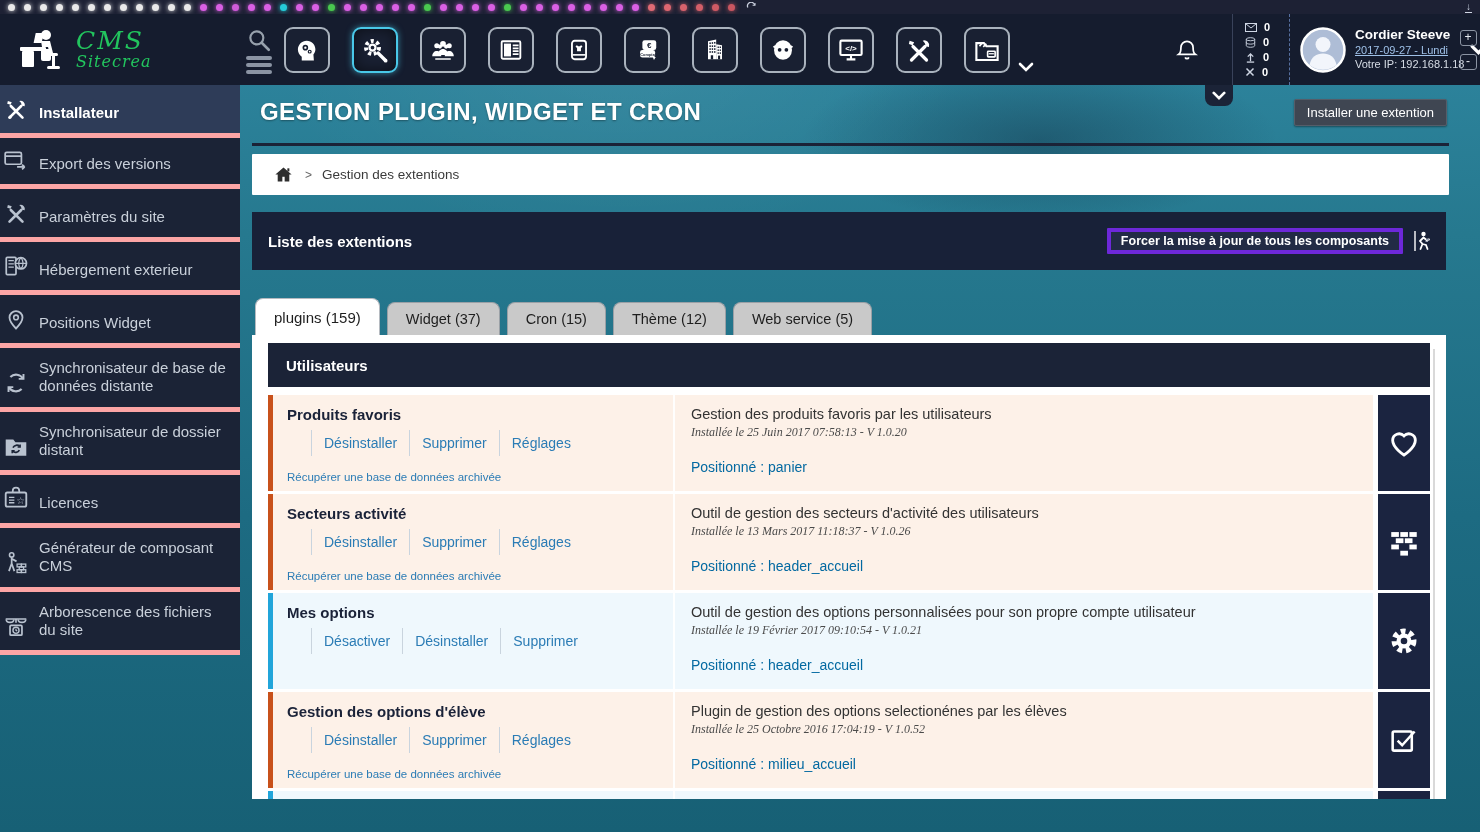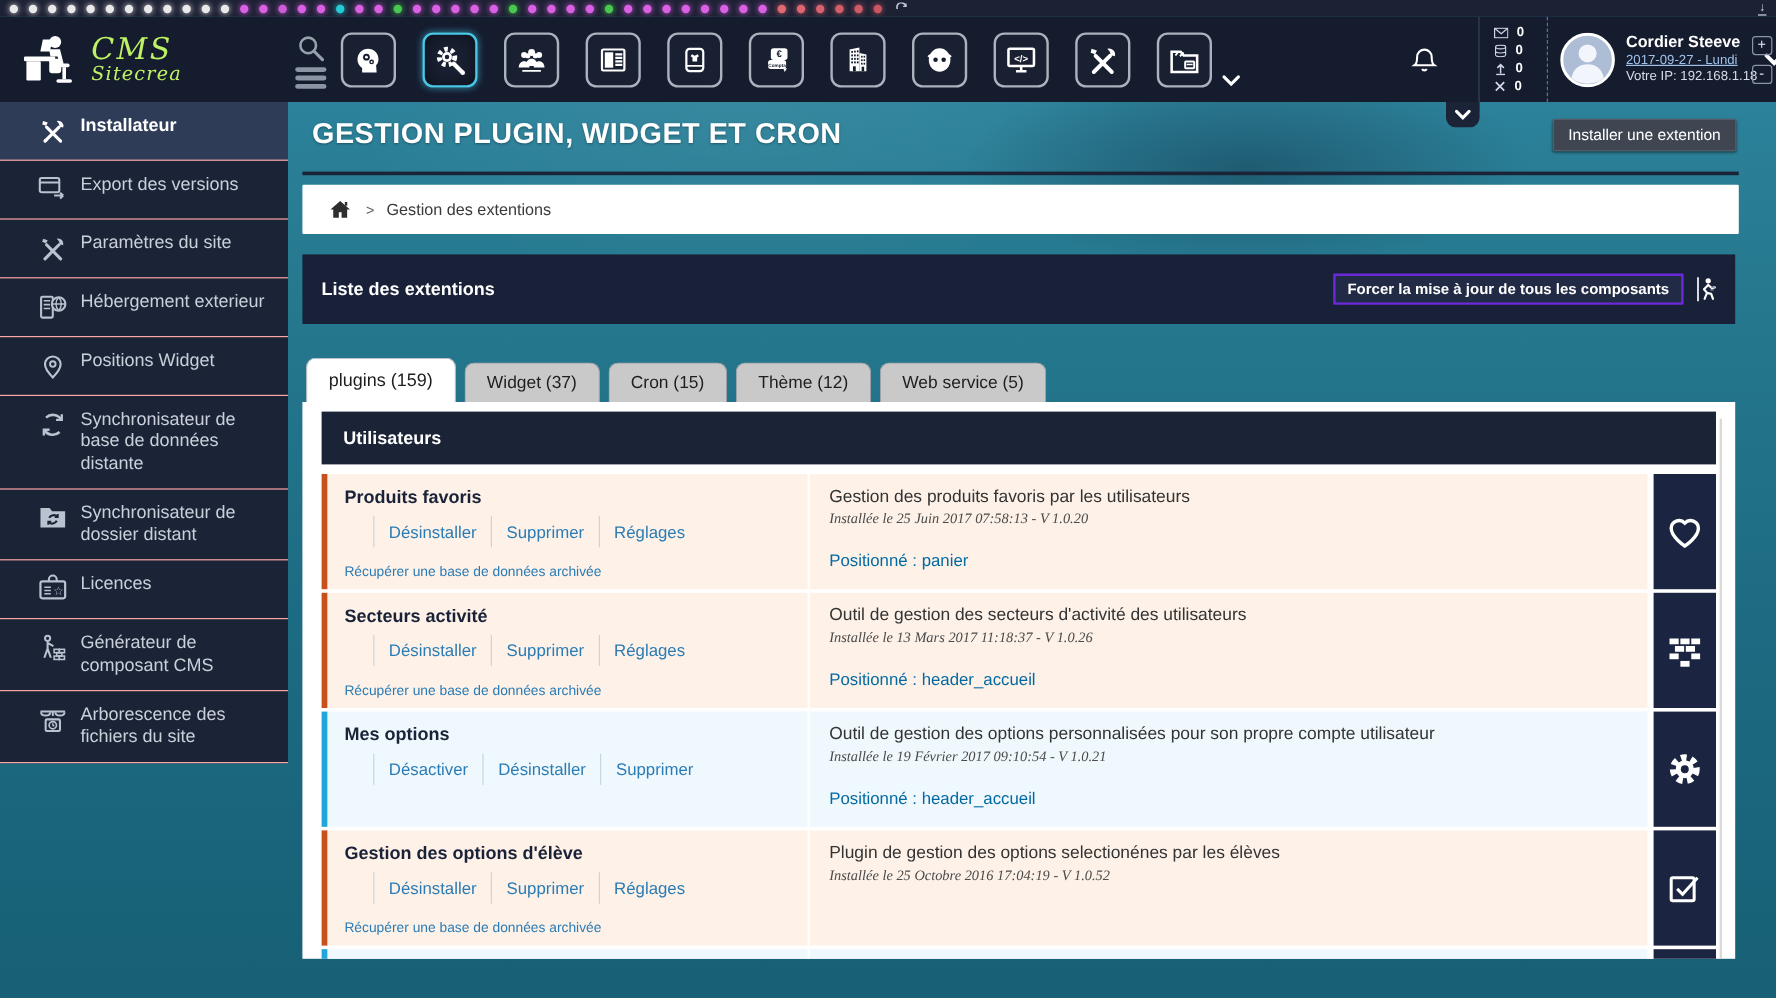--- a/index.html
+++ b/index.html
@@ -10,21 +10,21 @@
       radial-gradient(ellipse 500px 260px at 620px 60px, rgba(255,255,255,.06), rgba(0,0,0,0) 70%),
       linear-gradient(180deg,#2f87a1 0%,#26798f 28%,#1d6b82 62%,#176075 100%);}
   
   .dots-strip{position:absolute;top:0;left:0;width:100%;height:14px;background:#1d2134;display:flex;align-items:center;padding-left:8px;}
   .dots-strip .dot{width:7px;height:7px;border-radius:50%;margin-right:9px;flex:0 0 auto;}
   .strip-refresh{margin-left:2px;}
   .strip-download{position:absolute;right:8px;top:1px;color:#cfd6e4;font-size:10px;line-height:11px;border-bottom:1.5px solid #cfd6e4;padding:0 1px;}
   
   .topbar{position:absolute;top:14px;left:0;width:100%;height:71px;background:#151c2e;display:flex;align-items:center;}
   .logo{width:240px;height:100%;display:flex;align-items:center;padding-left:14px;flex:0 0 auto;}
-  .logo-text{margin-left:10px;color:#bef264;}
+  .logo-text{margin-left:10px;color:#22c55e;}
   .logo-title{font-family:"DejaVu Serif",serif;font-style:italic;font-size:25px;letter-spacing:2px;line-height:24px;}
   .logo-sub{font-family:"DejaVu Serif",serif;font-style:italic;font-size:16px;letter-spacing:1px;line-height:17px;}
   .search-block{width:38px;flex:0 0 auto;display:flex;flex-direction:column;align-items:center;gap:3px;margin-top:2px;}
   .hbar{width:26px;height:4px;border-radius:2px;background:#8b94a3;}
   .tb-btn{width:46px;height:46px;flex:0 0 auto;border:2px solid rgba(195,204,214,.85);border-radius:9px;background:rgba(255,255,255,.02);
     display:flex;align-items:center;justify-content:center;margin-left:22px;}
   .tb-btn.first{margin-left:6px;}
   .tb-btn.active{border-color:#49c8e8;box-shadow:0 0 6px rgba(73,200,232,.6), inset 0 0 14px rgba(0,0,0,.55);}
   .tb-more{margin-left:8px;margin-top:34px;color:#fff;}
   .tb-spacer{flex:1 1 auto;}
@@ -36,37 +36,37 @@
   .user-block{flex:0 0 auto;width:166px;display:flex;align-items:center;padding-left:10px;}
   .user-texts{margin-left:9px;line-height:1.25;}
   .user-name{color:#fff;font-size:13.5px;font-weight:bold;white-space:nowrap;}
   .user-date{color:#9fc1e8;font-size:11px;text-decoration:underline;white-space:nowrap;}
   .user-ip{color:#d7dde6;font-size:11px;white-space:nowrap;}
   .user-chevron{margin-left:6px;color:#fff;}
   .pm-col{width:24px;flex:0 0 auto;display:flex;flex-direction:column;gap:8px;align-items:center;}
   .pm-btn{width:17px;height:16px;border:1px solid #8b94a3;border-radius:3px;color:#e6eaf0;font-size:12px;line-height:13px;text-align:center;background:transparent;padding:0;}
   
   .sidebar{position:absolute;top:85px;left:0;width:240px;background:#1b2336;}
-  .side-item{display:flex;align-items:flex-start;padding:11px 8px 11px 28px;min-height:49px;border-bottom:1px solid #fca5a5;color:#c9d0da;font-size:15px;line-height:1.22;}
+  .side-item{display:flex;align-items:flex-end;padding:11px 8px 11px 0;min-height:49px;border-bottom:5px solid #fca5a5;color:#c9d0da;font-size:15px;line-height:1.22;}
   .side-item.active{background:#2e3c58;color:#fff;font-weight:bold;}
   .side-ico{width:32px;flex:0 0 auto;display:flex;justify-content:center;margin-right:7px;}
   
   .main{position:absolute;top:85px;left:240px;width:1240px;height:747px;}
   .title-row{position:relative;height:58px;padding:13px 0 0 20px;}
   .page-title{color:#fff;font-size:24px;font-weight:bold;letter-spacing:.4px;text-shadow:0 1px 2px rgba(0,0,0,.35);}
   .chevron-tab{position:absolute;right:247px;top:0;width:28px;height:21px;background:#1b2337;border-radius:0 0 8px 8px;display:flex;align-items:center;justify-content:center;}
   .install-btn{position:absolute;right:33px;top:14px;height:27px;background:#3f4652;border:1px solid #555d69;color:#fff;font-size:13px;padding:0 12px;border-radius:2px;box-shadow:0 1px 2px rgba(0,0,0,.4);}
   .hr-line{margin-left:12px;width:1197px;height:3px;background:#1b2337;}
   .breadcrumb{margin:8px 0 0 12px;width:1197px;height:41px;background:#fff;display:flex;align-items:center;padding-left:22px;border-radius:1px;}
   .crumb-sep{color:#666;font-size:12px;margin:0 10px 0 12px;}
   .crumb-label{color:#3a3a3a;font-size:13.5px;}
   .panel-head{margin:17px 0 0 12px;width:1194px;height:58px;background:#182138;display:flex;align-items:center;padding:0 14px 0 16px;}
   .panel-title{color:#fff;font-size:15px;font-weight:bold;}
   .panel-spacer{flex:1;}
-  .force-btn{height:26px;background:#222b45;border:2px solid #6d28d9;color:#fff;font-size:12.5px;font-weight:bold;padding:0 10px;border-radius:1px;}
+  .force-btn{height:26px;background:#222b45;border:4px solid #6d28d9;color:#fff;font-size:12.5px;font-weight:bold;padding:0 10px;border-radius:1px;}
   .runner-wrap{margin-left:9px;display:flex;align-items:center;}
   .tabs{margin:28px 0 0 15px;display:flex;align-items:flex-end;position:relative;z-index:2;}
   .tab{height:33px;background:#c9c9c9;border:1px solid #9aa0a6;border-bottom:none;border-radius:8px 8px 0 0;margin-right:7px;
     display:flex;align-items:center;padding:0 18px;font-size:14.5px;color:#1e1e1e;}
   .tab.active{height:37px;background:#fff;border-color:#b5bac0;font-size:15px;}
   .content{position:relative;margin-left:12px;width:1194px;height:464px;background:#fff;padding:8px 16px 0 16px;overflow:hidden;z-index:1;}
   .content::after{content:"";position:absolute;top:14px;bottom:0;right:11px;width:2px;background:#d9d9d9;}
   .section-head{height:44px;background:#1b2337;display:flex;align-items:center;padding-left:18px;margin-bottom:8px;}
   .section-title{color:#fff;font-size:15px;font-weight:bold;}
   .card{display:flex;height:96px;margin-bottom:3px;}
@@ -635,20 +635,21 @@
             <span class="sep"></span>
               <a class="alink">Supprimer</a>
             <span class="sep"></span>
               <a class="alink">Réglages</a>
           </div>
           <a class="archive-link">Récupérer une base de données archivée</a>
         </div>
         <div class="card-right colbg">
           <div class="card-desc">Plugin de gestion des options selectionénes par les élèves</div>
           <div class="card-inst">Installée le 25 Octobre 2016 17:04:19 - V 1.0.52</div>
+          <div class="card-pos">Positionné : milieu_accueil</div>
         </div>
         <div class="gap"></div>
         <div class="tile">
           <svg width="34" height="34" viewBox="0 0 24 24">
               <rect x="4" y="6" width="13.5" height="13.5" rx="1" fill="none" stroke="#fff" stroke-width="1.8"></rect>
               <path d="M7.5 12.5l3.2 3.2L19.5 6" fill="none" stroke="#fff" stroke-width="1.8"></path>
             </svg>
         </div>
       </div>
 

